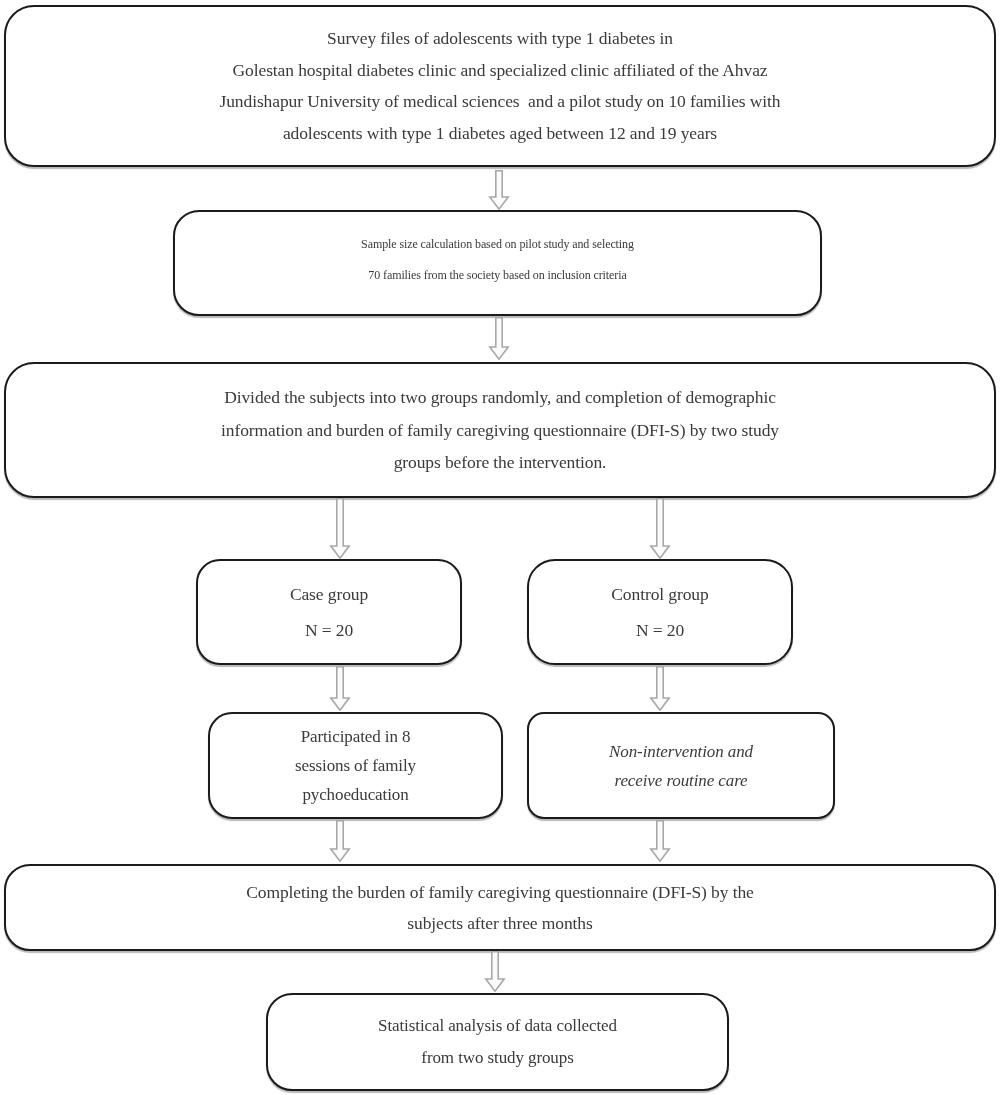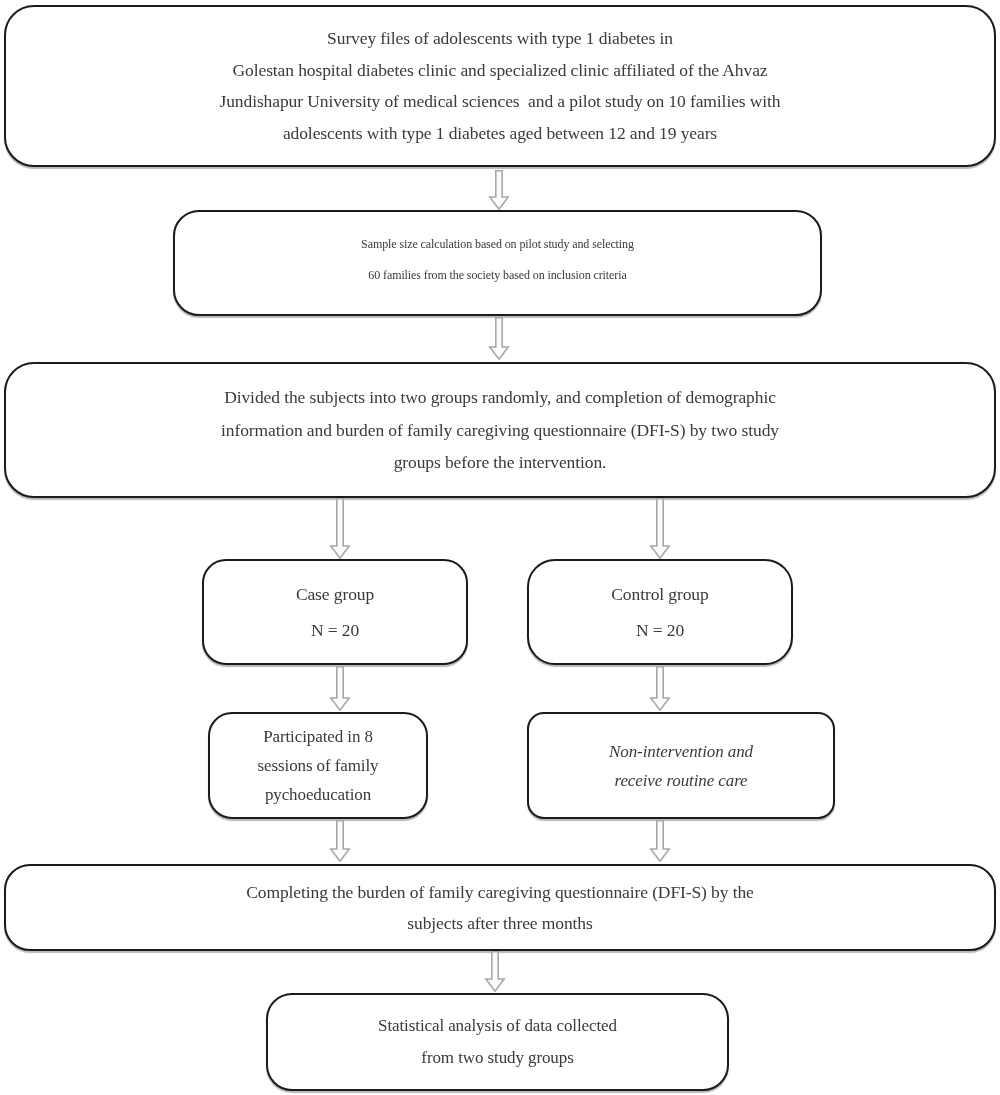--- a/index.html
+++ b/index.html
@@ -29,23 +29,23 @@
     text-align:center;
     box-shadow:0 1.5px 1px rgba(0,0,0,0.28);
   }
   .line{white-space:pre;letter-spacing:-0.1px;}
   .arrow{position:absolute;}
   .arrow path{fill:#fbfbfb;stroke:var(--arrow);stroke-width:1.6;}
 
   #b-survey{left:4px;top:5px;width:992px;height:162px;border-radius:30px;font-size:17.5px;line-height:31.5px;}
   #b-sample{left:173px;top:210px;width:649px;height:106px;border-radius:26px;font-size:12px;line-height:31px;justify-content:flex-start;padding-top:17px;}
   #b-divided{left:4px;top:362px;width:992px;height:136px;border-radius:30px;font-size:17.5px;line-height:32.5px;}
-  #b-case{left:202px;top:559px;width:266px;height:106px;border-radius:24px;font-size:17.5px;line-height:36px;}
+  #b-case{left:196px;top:559px;width:266px;height:106px;border-radius:24px;font-size:17.5px;line-height:36px;}
   #b-control{left:527px;top:559px;width:266px;height:106px;border-radius:28px;font-size:17.5px;line-height:36px;}
-  #b-participated{left:208px;top:712px;width:220px;height:107px;border-radius:24px;font-size:17px;line-height:29px;}
+  #b-participated{left:208px;top:712px;width:295px;height:107px;border-radius:24px;font-size:17px;line-height:29px;}
   #b-nonintervention{left:527px;top:712px;width:308px;height:107px;border-radius:17px;font-size:17px;line-height:29px;font-style:italic;}
   #b-completing{left:4px;top:864px;width:992px;height:87px;border-radius:26px;font-size:17.5px;line-height:30.5px;}
   #b-statistical{left:266px;top:993px;width:463px;height:98px;border-radius:26px;font-size:17px;line-height:32px;}
 </style>
 </head>
 <body>
 
 <div class="canvas">
 
   <div class="box" id="b-survey">
@@ -54,21 +54,21 @@
     <div class="line">Jundishapur University of medical sciences  and a pilot study on 10 families with</div>
     <div class="line">adolescents with type 1 diabetes aged between 12 and 19 years</div>
   </div>
 
   <svg class="arrow" style="left:488px;top:170px" width="22" height="40">
     <path d="M7.8 0.8 H14.2 V27 H20.2 L11 39.2 L1.8 27 H7.8 Z"></path>
   </svg>
 
   <div class="box" id="b-sample">
     <div class="line">Sample size calculation based on pilot study and selecting</div>
-    <div class="line">60 families from the society based on inclusion criteria</div>
+    <div class="line">70 families from the society based on inclusion criteria</div>
   </div>
 
   <svg class="arrow" style="left:488px;top:317px" width="22" height="43">
     <path d="M7.8 0.8 H14.2 V30 H20.2 L11 42.2 L1.8 30 H7.8 Z"></path>
   </svg>
 
   <div class="box" id="b-divided">
     <div class="line">Divided the subjects into two groups randomly, and completion of demographic</div>
     <div class="line">information and burden of family caregiving questionnaire (DFI-S) by two study</div>
     <div class="line">groups before the intervention.</div>

